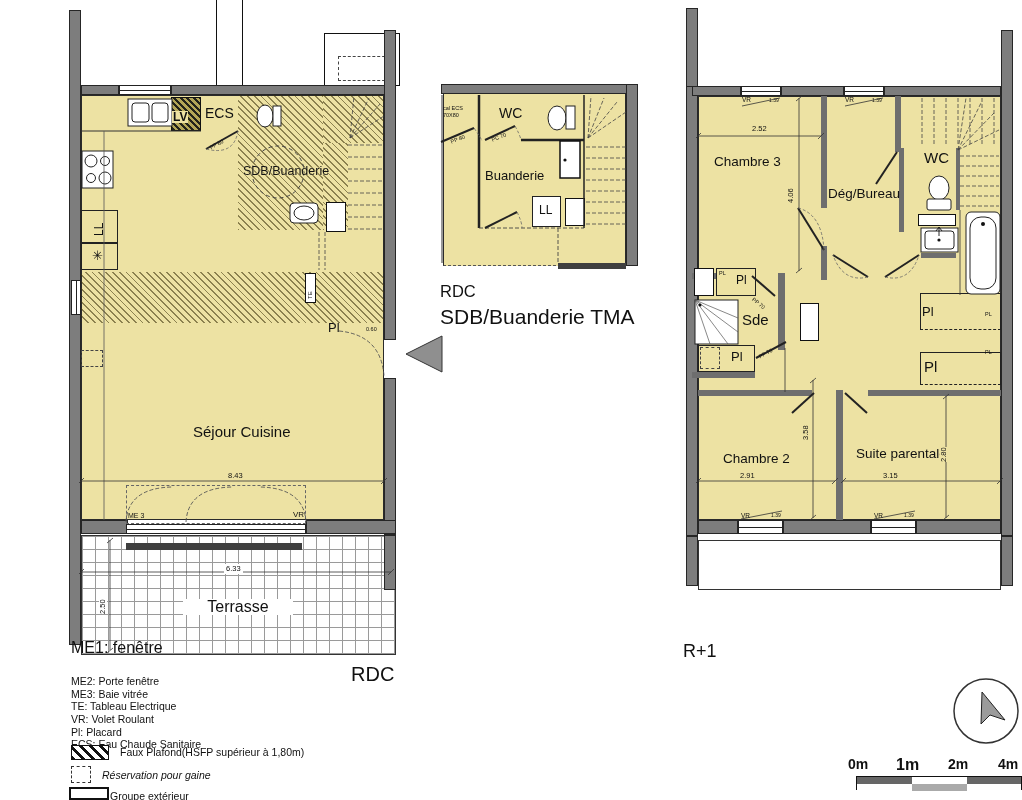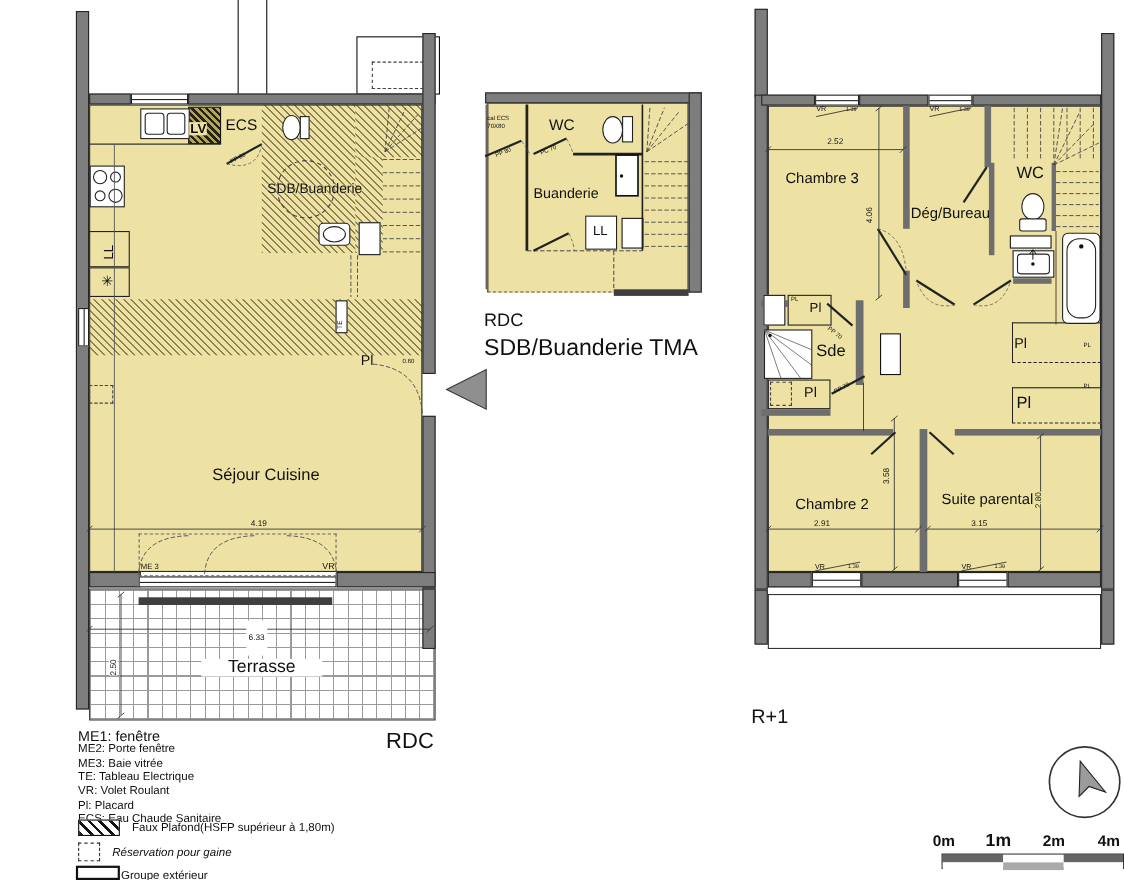--- a/index.html
+++ b/index.html
@@ -289,24 +289,24 @@
   <div class="lbl" style="left:134px;top:111px;font-size:12px;font-weight:700;background:#EDE2A3;padding:0 1px;">LV</div>
   <div class="lbl" style="left:167px;top:106px;font-size:14px;">ECS</div>
   <div class="lbl rot" style="left:55px;top:236px;font-size:12px;">LL</div>
   <div class="lbl" style="left:54px;top:249px;font-size:13px;">✳</div>
   <div class="lbl rot" style="left:269px;top:299px;font-size:6px;">TE</div>
   <div class="lbl" style="left:205px;top:165px;font-size:12.5px;text-shadow:0 0 2px #EDE2A3,0 0 2px #EDE2A3;">SDB/Buanderie</div>
   <div class="lbl rot" style="left:171px;top:146px;font-size:5.5px;transform:rotate(-28deg);transform-origin:0 0;">PP 80</div>
   <div class="lbl" style="left:290px;top:321px;font-size:13px;">Pl</div>
   <div class="lbl" style="left:328px;top:327px;font-size:5.5px;">0.60</div>
   <div class="lbl" style="left:155px;top:424px;font-size:15px;">Séjour Cuisine</div>
-  <div class="lbl" style="left:188px;top:472px;font-size:7.5px;background:#EDE2A3;padding:0 2px;">4.19</div>
+  <div class="lbl" style="left:188px;top:472px;font-size:7.5px;background:#EDE2A3;padding:0 2px;">8.43</div>
   <div class="lbl" style="left:90px;top:512px;font-size:7px;">ME 3</div>
   <div class="lbl" style="left:255px;top:511px;font-size:8px;">VR</div>
-  <div class="lbl" style="left:186px;top:564px;font-size:7.5px;background:#fff;padding:12px 2px;">6.33</div>
+  <div class="lbl" style="left:186px;top:564px;font-size:7.5px;background:#fff;padding:1px 2px;">6.33</div>
   <div class="lbl rot" style="left:61px;top:614px;font-size:7.5px;background:#fff;">2.50</div>
   <div class="lbl" style="left:145px;top:599px;font-size:16px;width:110px;text-align:center;background:#fff;">Terrasse</div>
   <div class="lbl" style="left:313px;top:664px;font-size:20px;">RDC</div>
 
   <div class="lbl" style="left:405px;top:106px;font-size:5.5px;">cal ECS</div>
   <div class="lbl" style="left:405px;top:113px;font-size:5.5px;">70X80</div>
   <div class="lbl" style="left:461px;top:106px;font-size:14px;">WC</div>
   <div class="lbl rot" style="left:412px;top:140px;font-size:5.5px;transform:rotate(-22deg);transform-origin:0 0;">PP 80</div>
   <div class="lbl rot" style="left:453px;top:138px;font-size:5.5px;transform:rotate(-22deg);transform-origin:0 0;">PC 70</div>
   <div class="lbl" style="left:447px;top:169px;font-size:13px;">Buanderie</div>
@@ -339,21 +339,21 @@
   <div class="lbl" style="left:818px;top:447px;font-size:13.5px;">Suite parentale</div>
   <div class="lbl" style="left:843px;top:472px;font-size:7.5px;background:#EDE2A3;padding:0 2px;">3.15</div>
   <div class="lbl rot" style="left:902px;top:462px;font-size:7.5px;background:#EDE2A3;">2.80</div>
   <div class="lbl" style="left:703px;top:513px;font-size:6.5px;">VR</div>
   <div class="lbl" style="left:733px;top:513px;font-size:5px;">1.39</div>
   <div class="lbl" style="left:836px;top:513px;font-size:6.5px;">VR</div>
   <div class="lbl" style="left:866px;top:513px;font-size:5px;">1.39</div>
   <div class="lbl" style="left:645px;top:642px;font-size:18px;">R+1</div>
 
   <div>
-    <div class="lbl" style="left:33px;top:663px;font-size:13px;">ME1: fenêtre</div>
+    <div class="lbl" style="left:33px;top:640px;font-size:16px;">ME1: fenêtre</div>
     <div class="lbl" style="left:33px;top:676px;font-size:10.5px;">ME2: Porte fenêtre</div>
     <div class="lbl" style="left:33px;top:689px;font-size:10.5px;">ME3: Baie vitrée</div>
     <div class="lbl" style="left:33px;top:701px;font-size:10.5px;">TE: Tableau Electrique</div>
     <div class="lbl" style="left:33px;top:714px;font-size:10.5px;">VR: Volet Roulant</div>
     <div class="lbl" style="left:33px;top:727px;font-size:10.5px;text-align:right;">Pl: Placard</div>
     <div class="lbl" style="left:33px;top:739px;font-size:10.5px;">ECS: Eau Chaude Sanitaire</div>
     <div class="legend-swatch-hatch" style="left:33px;top:745px;width:38px;height:15px;"></div>
     <div class="lbl" style="left:82px;top:747px;font-size:10.5px;">Faux Plafond(HSFP supérieur à 1,80m)</div>
     <div class="dash" style="left:33px;top:766px;width:20px;height:17px;border-color:#333;"></div>
     <div class="lbl" style="left:64px;top:770px;font-size:10.5px;font-style:italic;">Réservation pour gaine</div>

